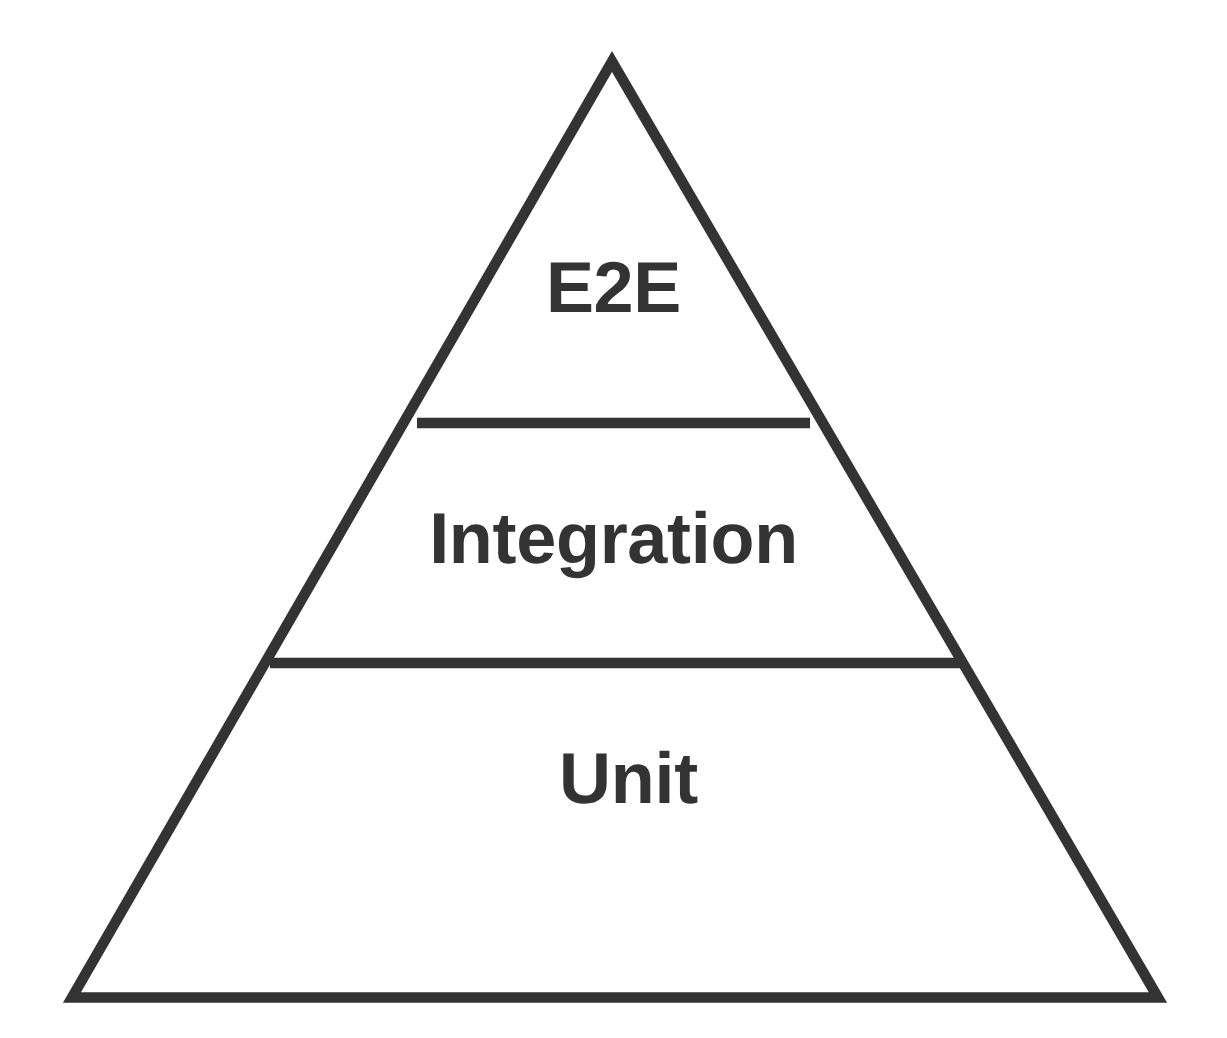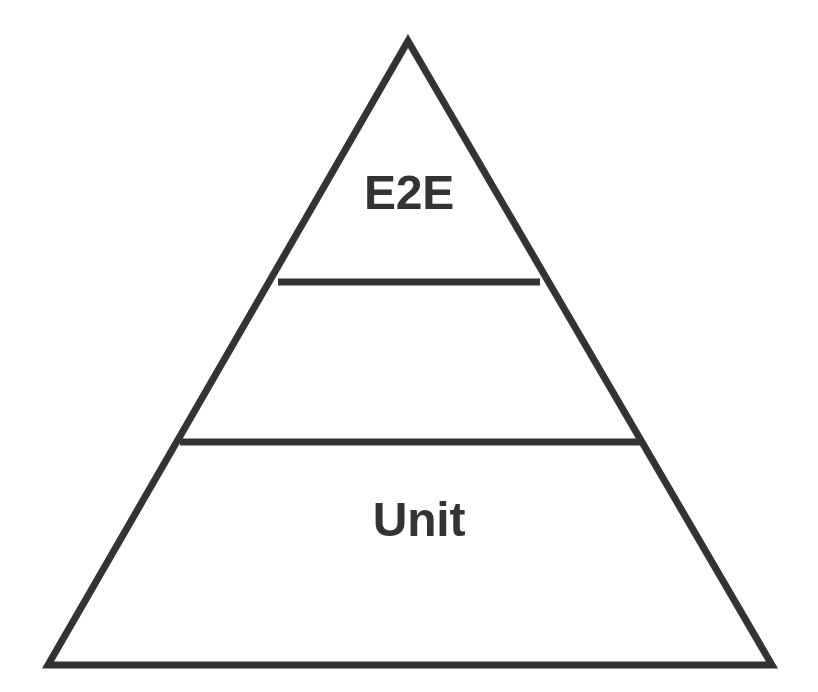--- a/index.html
+++ b/index.html
@@ -52,16 +52,17 @@
 
     <polygon id="triangle-outline" points="408,41 772,665 48,665" fill="#ffffff" stroke="#333333" stroke-width="7" stroke-linejoin="miter"></polygon>
 
     <line id="divider-1" x1="278" y1="282" x2="540" y2="282" stroke="#333333" stroke-width="7" stroke-linecap="butt"></line>
 
     <line id="divider-2" x1="180" y1="442" x2="640" y2="442" stroke="#333333" stroke-width="7" stroke-linecap="butt"></line>
   </svg>
 
   <div class="layer-label" id="label-e2e" style="color: rgb(51, 51, 51);">E2E</div>
 
+  <div class="layer-label" id="label-integration" style="color: rgb(51, 51, 51);">Integration</div>
 
   <div class="layer-label" id="label-unit" style="color: rgb(51, 51, 51);">Unit</div>
 
 </div>
 
 </body></html>

